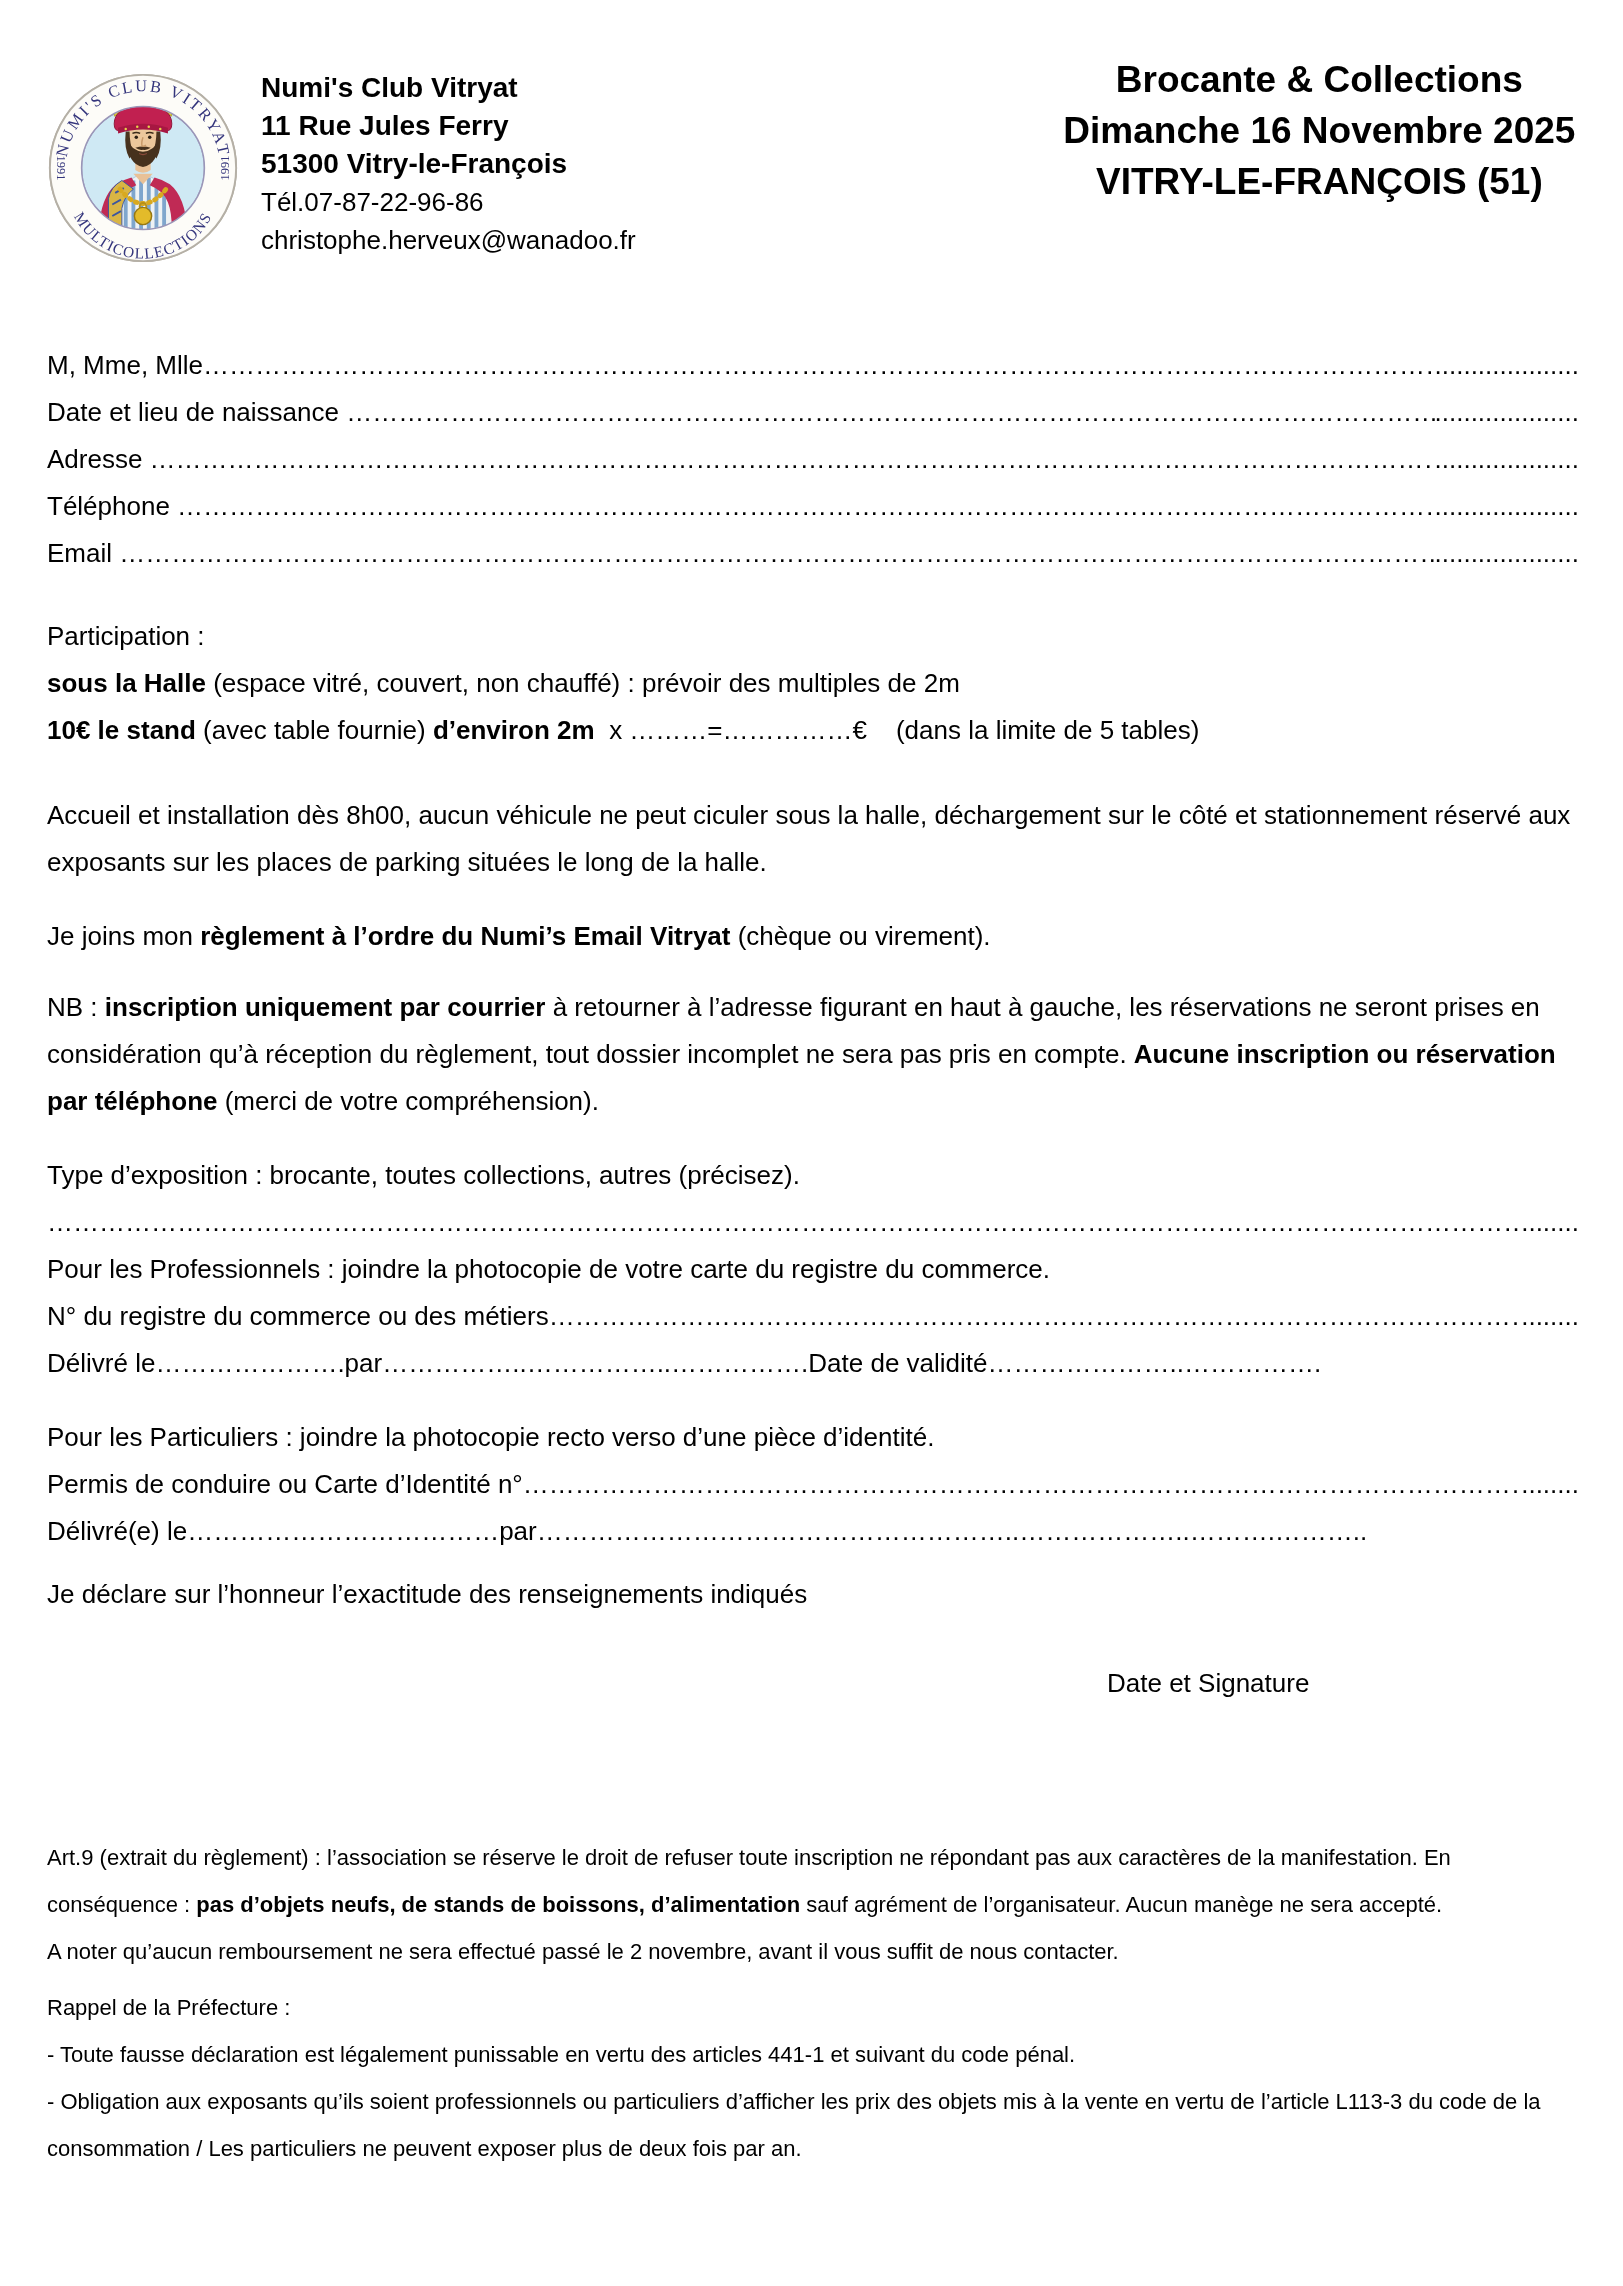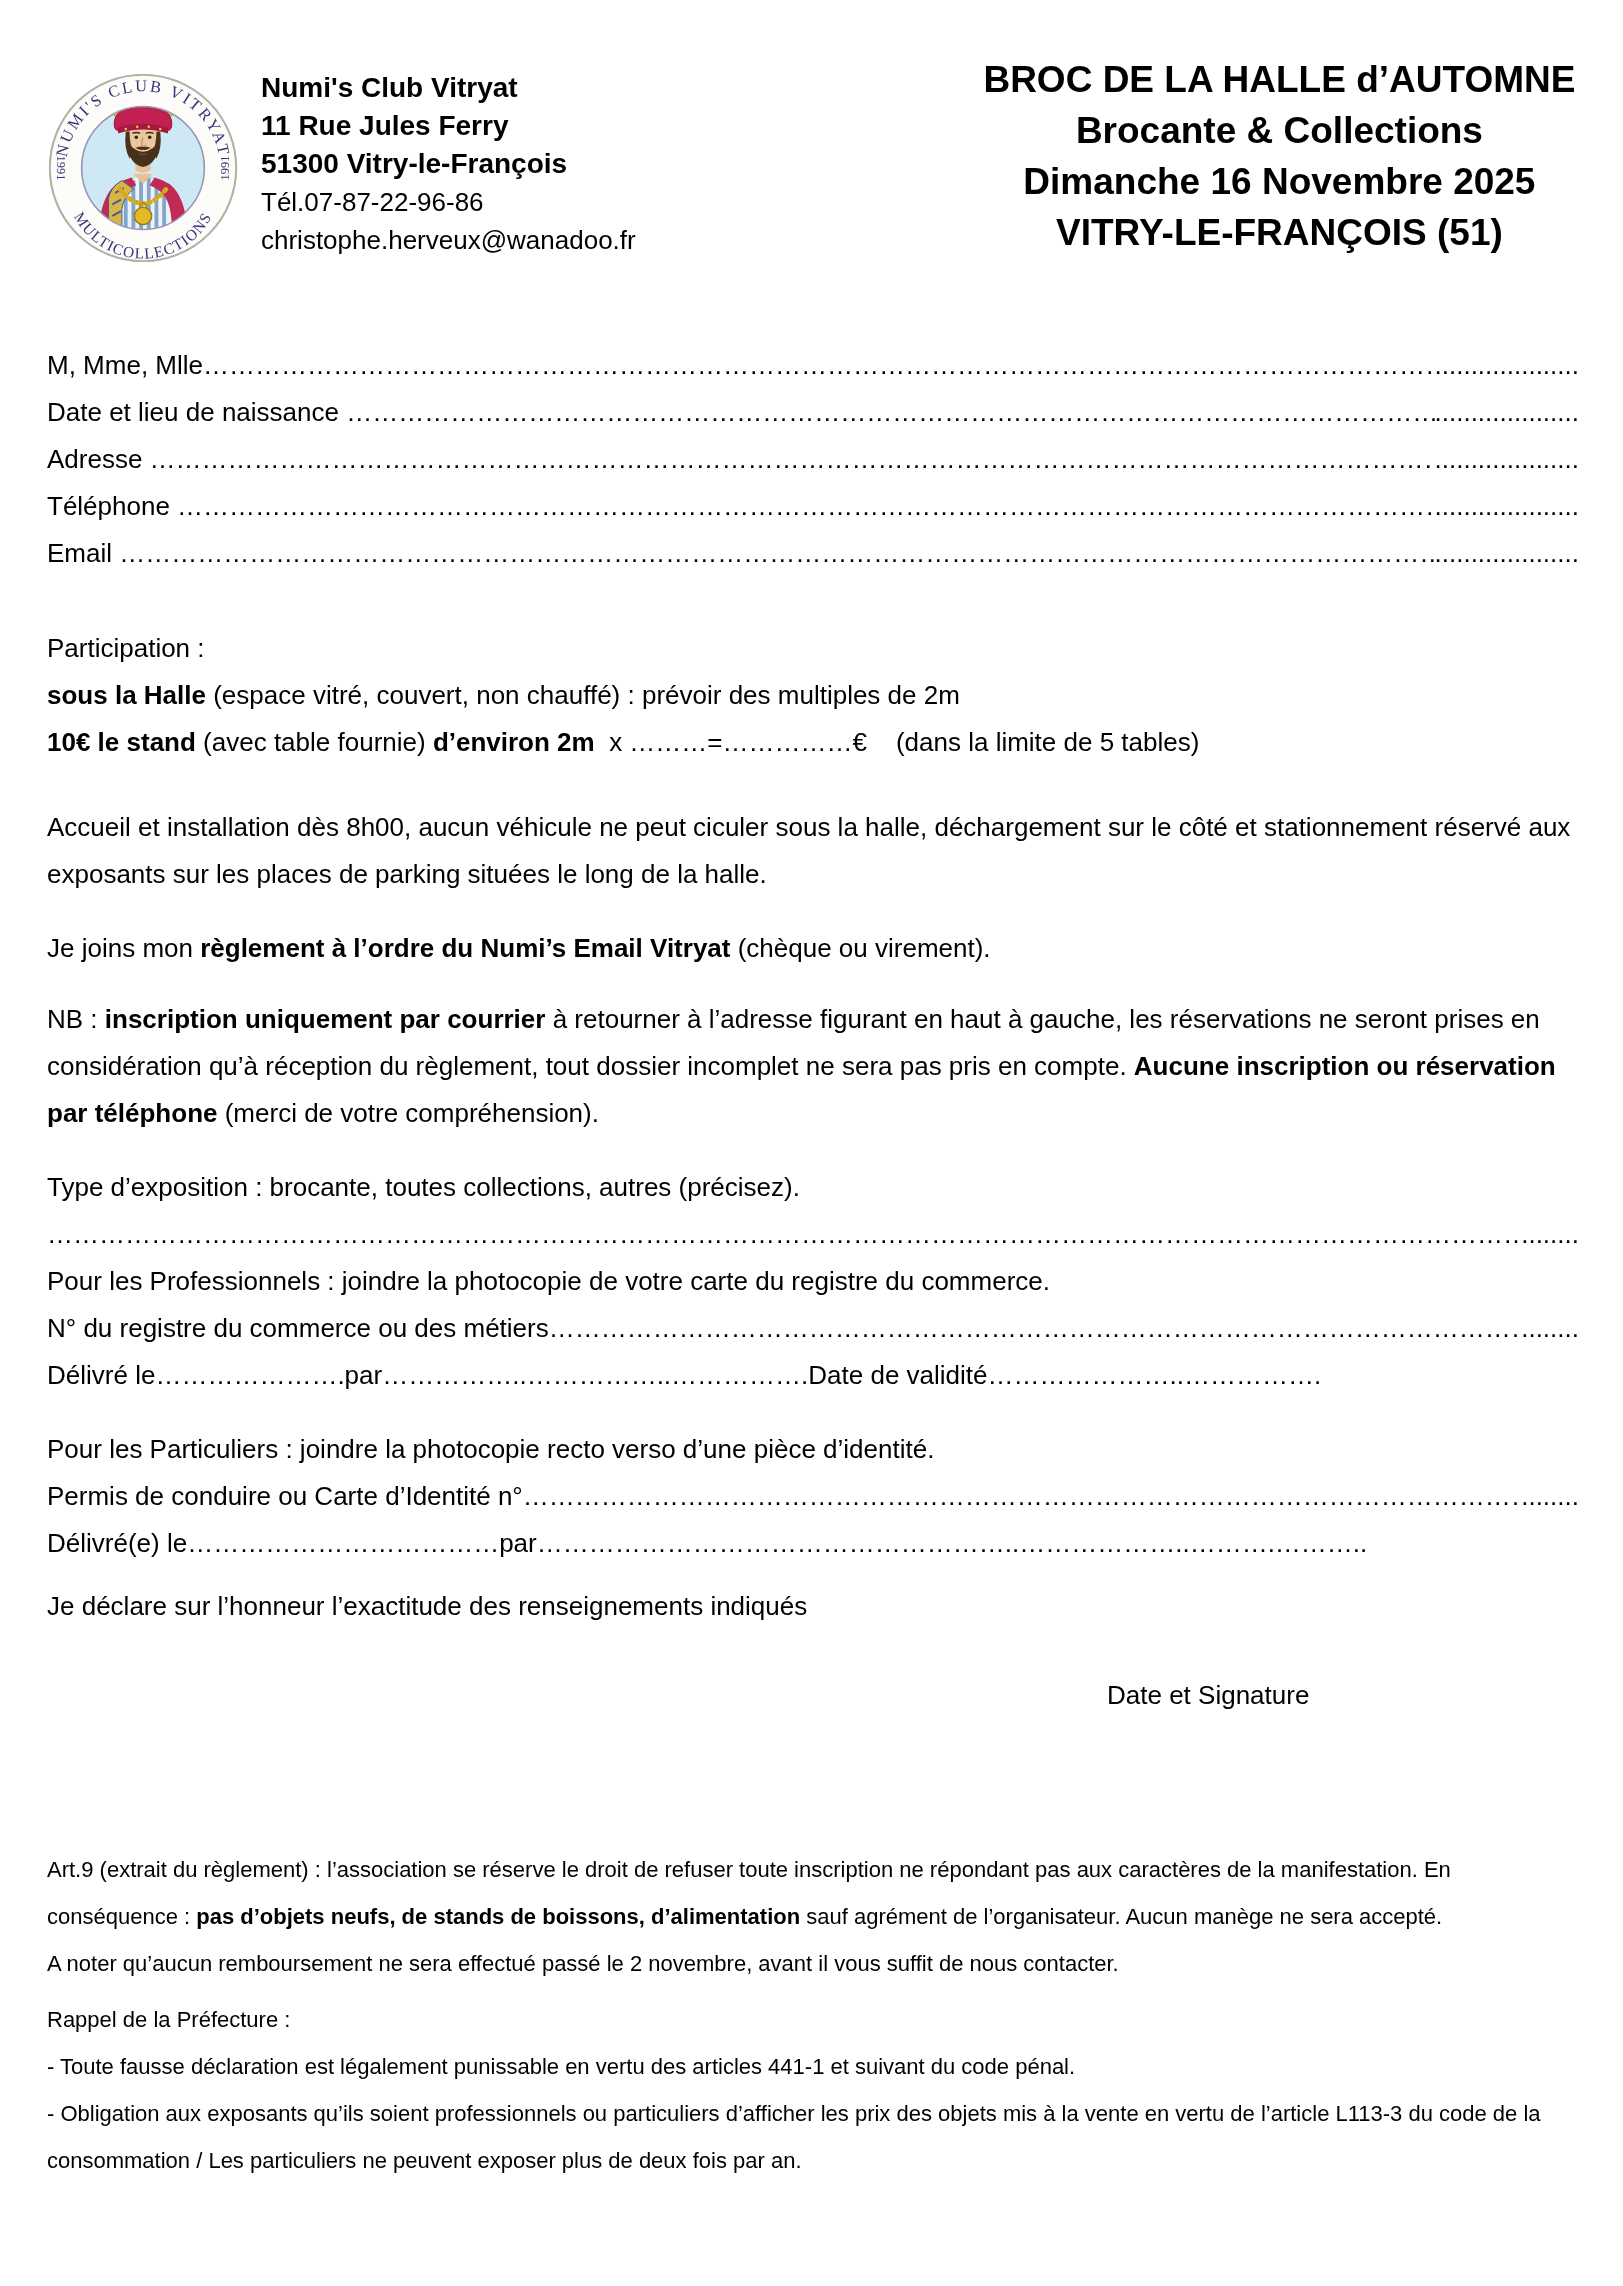--- a/index.html
+++ b/index.html
@@ -25,21 +25,21 @@
   .keep{white-space:pre-wrap;}
   p{margin:0;}
   
   .frow{display:flex;height:47px;justify-content:center;}
   .frow .lbl{flex:0 0 auto;white-space:pre;}
   .frow .dots{flex:1 1 auto;overflow:hidden;white-space:nowrap;}
   .frow .tail{flex:0 0 auto;white-space:nowrap;}
   .clip{white-space:nowrap;overflow:hidden;}
   
   .section-identity{margin-top:78px;}
-  .participation{margin-top:48px;}
+  .participation{margin-top:36px;}
   .m-arrival{margin-top:38px;}
   .m-payment{margin-top:27px;}
   .m-nb{margin-top:23.5px;}
   .expo{margin-top:27px;}
   .pro{}
   .ind{margin-top:27px;}
   .decl{margin-top:16.3px;}
   .sig{margin-top:42px;padding-left:1060px;white-space:nowrap;}
   .rules{margin-top:127px;font-size:22px;}
   .pref-head{margin-top:9px;}
@@ -108,21 +108,20 @@
 
     <div class="club-info">
       <div class="bold-line">Numi's Club Vitryat</div>
       <div class="bold-line">11 Rue Jules Ferry</div>
       <div class="bold-line">51300 Vitry-le-François</div>
       <div class="reg-line">Tél.07-87-22-96-86</div>
       <div class="reg-line">christophe.herveux@wanadoo.fr</div>
     </div>
 
     <div class="event-info">
-      <div>BROC DE LA HALLE d’AUTOMNE</div>
       <div>Brocante &amp; Collections</div>
       <div>Dimanche 16 Novembre 2025</div>
       <div>VITRY-LE-FRANÇOIS (51)</div>
     </div>
   </div>
 
   <div class="section-identity">
     <div class="frow">
       <span class="lbl">M, Mme, Mlle</span>
       <span class="dots">………………………………………………………………………………………………………………………………………………………………………………………………</span>

